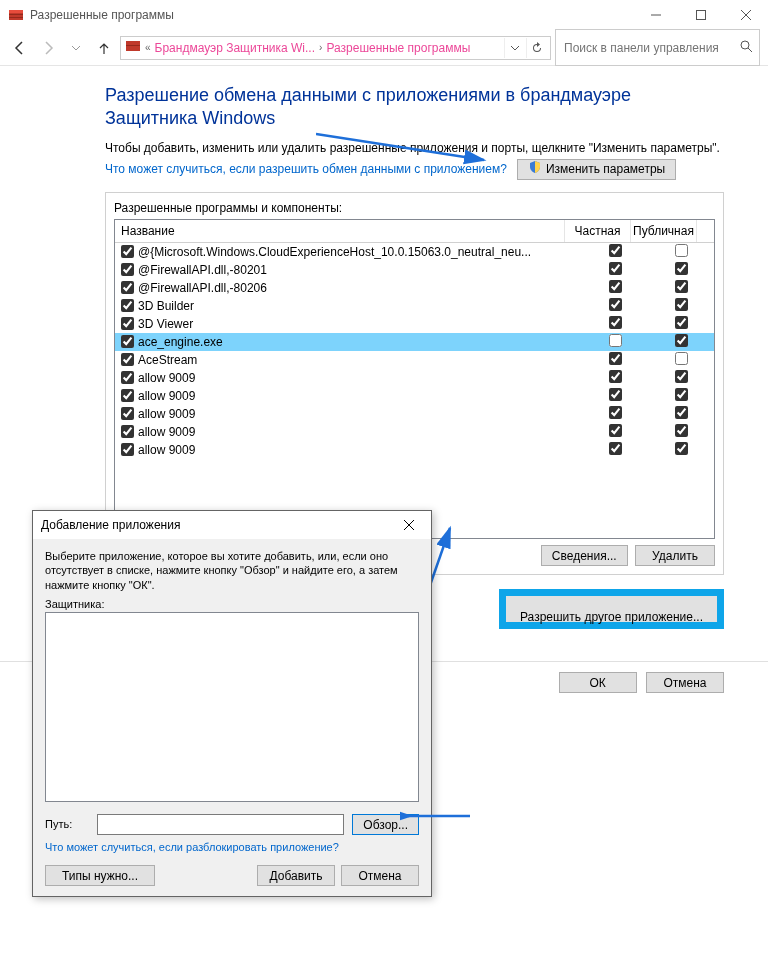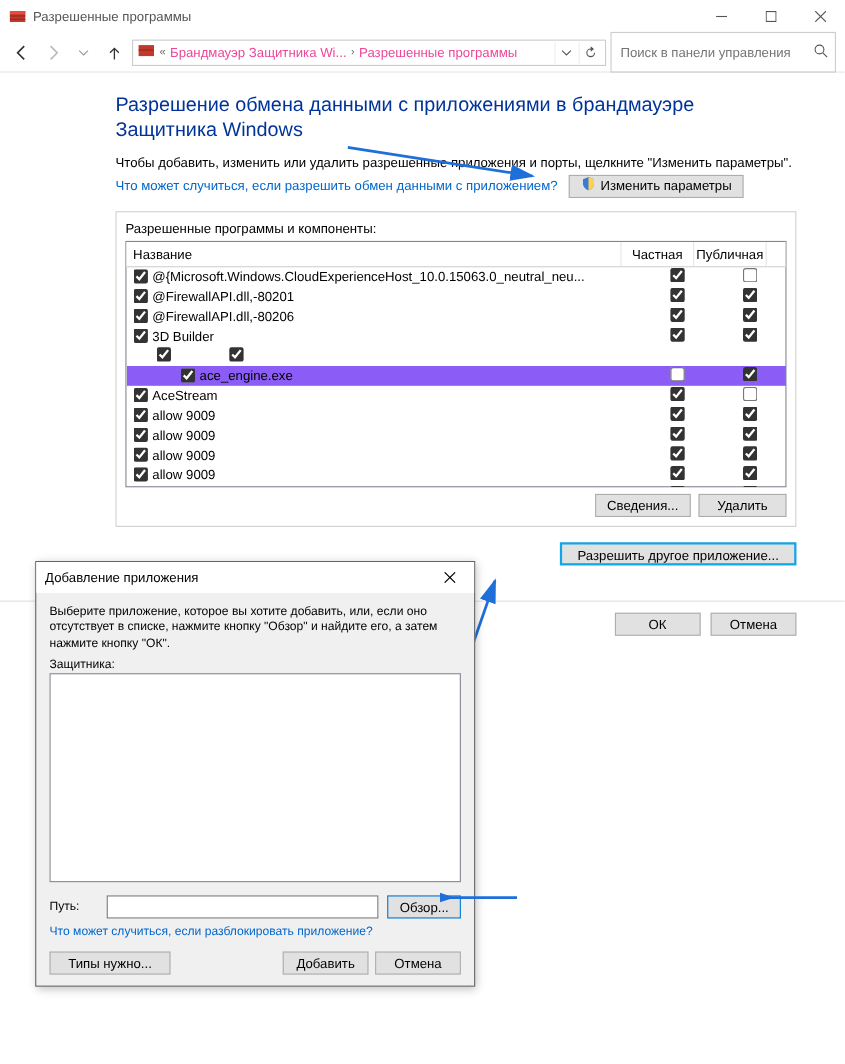--- a/index.html
+++ b/index.html
@@ -26,35 +26,35 @@
   .content { padding: 18px 44px 12px 105px; }
   .heading { color:#003399; font-size:18px; line-height:1.3; }
   .body-txt { margin-top:10px; font-size:12px; color:#000; }
   .link { color:#0066cc; text-decoration:none; }
   .row-link-btn { display:flex; align-items:center; gap:10px; margin-top:4px; position:relative; }
   .btn { border:1px solid #adadad; background:#e1e1e1; padding:2px 10px; font-size:12px; height:21px; line-height:17px; cursor:pointer; }
   .btn-shield { display:flex; align-items:center; gap:4px; padding:1px 10px; }
   
   .group { border:1px solid #d0d0d0; padding:8px 8px 8px 8px; margin-top:12px; }
   .group-label { font-size:12px; margin-bottom:4px; }
-  .listbox { border:1px solid #828790; height:224px; display:flex; flex-direction:column; }
+  .listbox { border:1px solid #828790; height:320px; display:flex; flex-direction:column; }
   .list-head { display:flex; border-bottom:1px solid #d0d0d0; background:#fff; font-size:12px; }
   .col-name { flex:1; padding:4px 6px; border-right:1px solid #e5e5e5;}
   .col-ck { width:66px; padding:4px 2px; text-align:center; border-right:1px solid #e5e5e5;}
   .col-sb { width:17px; }
   .list-body { overflow-y:scroll; flex:1; }
   .list-row { display:flex; align-items:center; font-size:12px; height:18px; }
-  .list-row.sel { background:#8b5cf6;padding-left:43px; }
+  .list-row.sel { background:#7dd3fc; }
   .cell-name { flex:1; padding:0 6px; display:flex; align-items:center; gap:4px; white-space:nowrap; overflow:hidden; text-overflow:ellipsis;}
   .cell-ck { width:66px; text-align:center; }
   input[type=checkbox]{ width:13px; height:13px; margin:0; accent-color:#333;}
   .group-btns { text-align:right; padding-top:6px; }
   .group-btns .btn { min-width:80px; margin-left:4px;}
   .allow-other { margin-top:14px; text-align:right; }
-  .allow-other .btn { border:2px solid #0ea5e9; padding:2px 14px; }
+  .allow-other .btn { border:7px solid #0ea5e9; padding:13px 14px; }
   
   .dialog { position:absolute; left:32px; top:510px; width:400px; border:1px solid #646464; background:#f0f0f0; box-shadow:2px 2px 8px rgba(0,0,0,.25); }
   .dlg-title { height:28px; display:flex; align-items:center; padding:0 8px; background:#fff; }
   .dlg-title .t { flex:1; font-size:12px; }
   .dlg-close { width:28px; height:28px; display:flex; align-items:center; justify-content:center; }
   .dlg-body { padding:10px 12px 10px 12px; font-size:11px; }
   .dlg-body .instr { line-height:1.3; }
   .dlg-body .lbl { margin-top:6px; }
   .applist { border:1px solid #828790; background:#fff; height:190px; margin-top:2px; }
   .pathrow { display:flex; align-items:center; gap:8px; margin-top:12px; }
@@ -211,20 +211,24 @@
           </div>
           <div class="list-row">
             <div class="cell-name">
               <input type="checkbox" checked="" style=""> 
               <span>3D Builder</span>
             </div>
             <div class="cell-ck"><input type="checkbox" checked="" style=""></div>
             <div class="cell-ck"><input type="checkbox" checked="" style=""></div>
           </div>
           <div class="list-row">
+            <div class="cell-name">
+              <input type="checkbox" checked="" style=""> 
+              <span>3D Viewer</span>
+            </div>
             <div class="cell-ck"><input type="checkbox" checked="" style=""></div>
             <div class="cell-ck"><input type="checkbox" checked="" style=""></div>
           </div>
           <div class="list-row sel">
             <div class="cell-name">
               <input type="checkbox" checked="" style=""> 
               <span>ace_engine.exe</span>
             </div>
             <div class="cell-ck"><input type="checkbox" style=""></div>
             <div class="cell-ck"><input type="checkbox" checked="" style=""></div>

